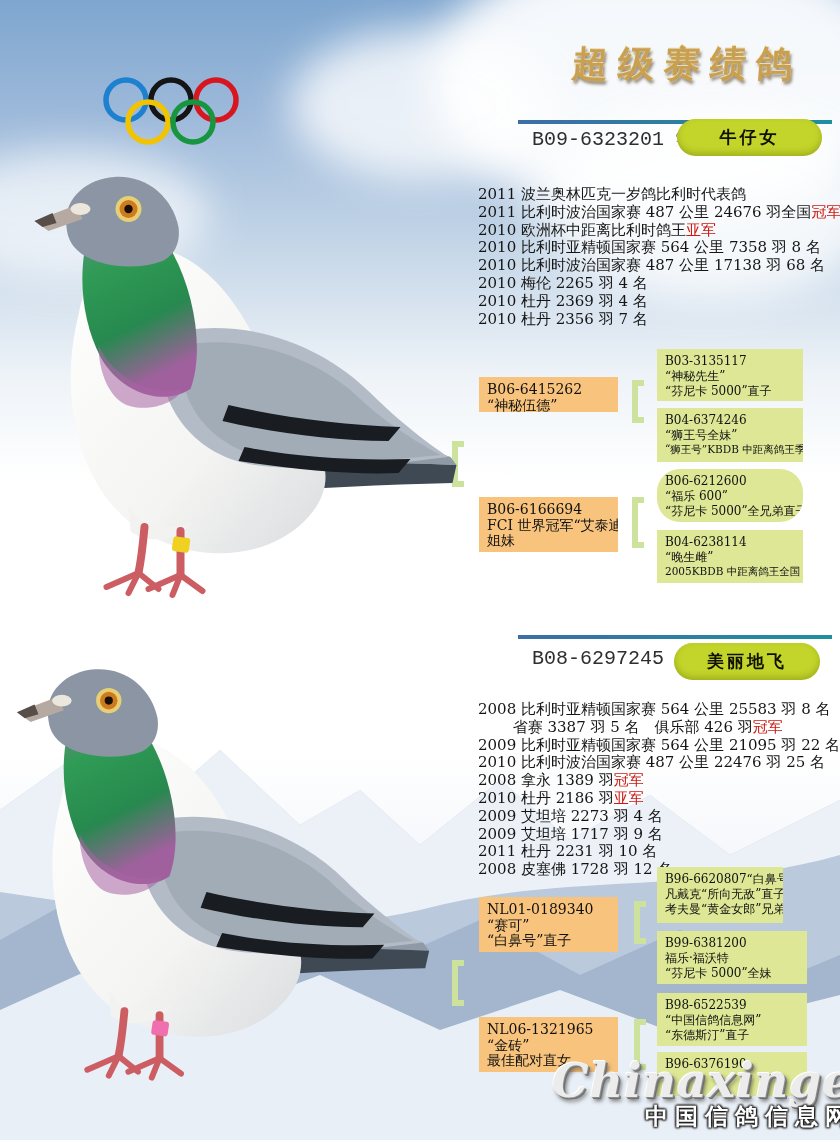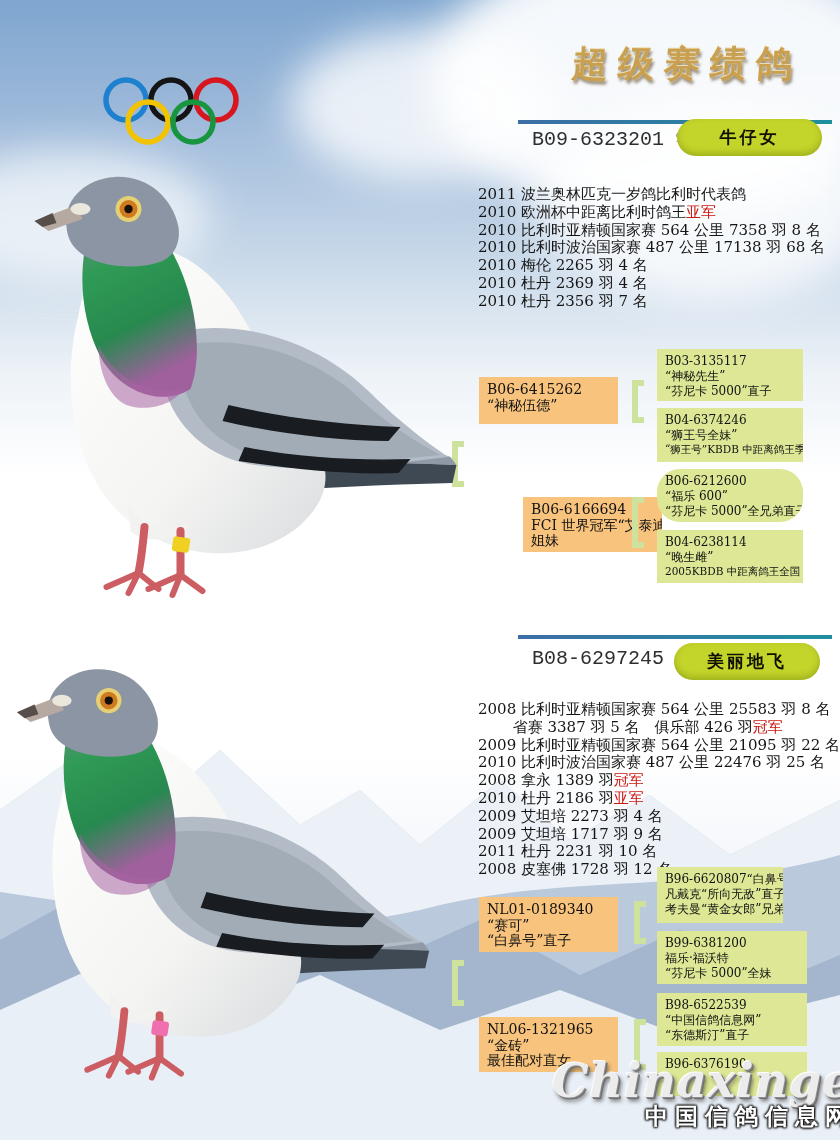--- a/index.html
+++ b/index.html
@@ -33,22 +33,22 @@
   #ach1{left:478px;top:186px;} #ach2{left:478px;top:701px;}
   .ach .tline{font-family:"DejaVu Serif",serif;font-size:15px;line-height:17.8px;white-space:pre;}
   .red{color:var(--highlight_red,#cc1a12);}
   
   .box{position:absolute;box-sizing:border-box;padding:5px 8px;color:#111;overflow:hidden;}
   .orange{background:var(--box_orange,#f8c47d);}
   .green{background:var(--box_green,#dde795);}
   .orange .tline{font-size:14px;line-height:15.5px;white-space:nowrap;}
   .green .tline{font-size:12px;line-height:15px;white-space:nowrap;}
   .green .tline.small{font-size:10.5px;line-height:12.5px;}
-  #p1{left:479px;top:377px;width:139px;height:47px;}
-  #p2{left:479px;top:497px;width:139px;height:55px;margin-left:44px;}
+  #p1{left:479px;top:377px;width:139px;height:35px;}
+  #p2{left:479px;top:497px;width:139px;height:55px;}
   #p3{left:479px;top:897px;width:139px;height:55px;}
   #p4{left:479px;top:1017px;width:139px;height:55px;}
   #g1{left:657px;top:349px;width:146px;height:52px;}
   #g2{left:657px;top:408px;width:146px;height:54px;}
   #g3{left:657px;top:469px;width:146px;height:53px;border-radius:23px;}
   #g4{left:657px;top:530px;width:146px;height:53px;}
   #g5{left:657px;top:867px;width:126px;height:56px;}
   #g6{left:657px;top:931px;width:150px;height:53px;}
   #g7{left:657px;top:993px;width:150px;height:53px;}
   #g8{left:657px;top:1052px;width:150px;height:44px;}
@@ -96,20 +96,21 @@
   </svg>
 
   <div id="title">超级赛绩鸽</div>
 
   <div class="hline" id="hl1"></div>
   <div class="ringno" id="rn1"><span>B09-6323201</span><span class="female">♀</span></div>
   <div class="pill" id="pill1">牛仔女</div>
 
   <div class="ach" id="ach1">
       <div class="tline"><span>2011 波兰奥林匹克一岁鸽比利时代表鸽</span></div>
+      <div class="tline"><span>2011 比利时波治国家赛 487 公里 24676 羽全国</span><span class="red">冠军</span></div>
       <div class="tline"><span>2010 欧洲杯中距离比利时鸽王</span><span class="red">亚军</span></div>
       <div class="tline"><span>2010 比利时亚精顿国家赛 564 公里 7358 羽 8 名</span></div>
       <div class="tline"><span>2010 比利时波治国家赛 487 公里 17138 羽 68 名</span></div>
       <div class="tline"><span>2010 梅伦 2265 羽 4 名</span></div>
       <div class="tline"><span>2010 杜丹 2369 羽 4 名</span></div>
       <div class="tline"><span>2010 杜丹 2356 羽 7 名</span></div>
     </div>
 
   <div class="box orange" id="p1">
       <div class="tline"><span>B06-6415262</span></div>

